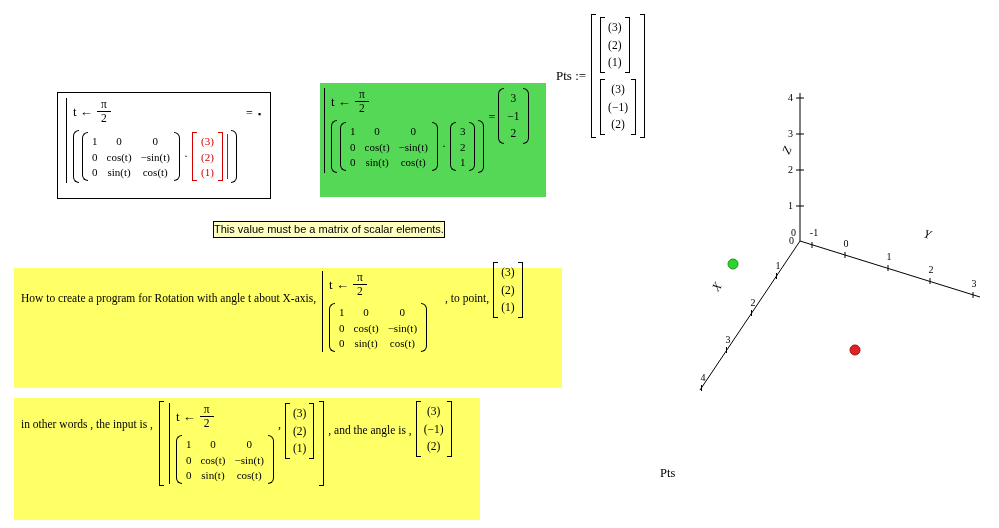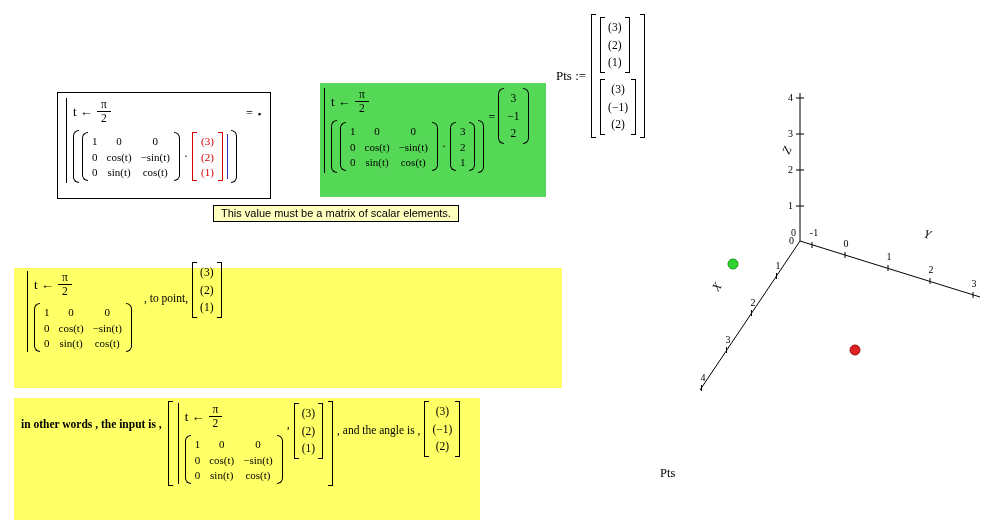--- a/index.html
+++ b/index.html
@@ -40,44 +40,44 @@
   .caret { border-left:1px solid var(--caret-blue,#3333cc); align-self:stretch;
            margin:2px 0 2px 1px; }
 
   
   .box-region { left:57px; top:92px; width:214px; height:107px;
                 border:1px solid #000; padding:5px 8px; }
   .boxeq { position:absolute; top:13px; right:9px; display:flex;
            align-items:center; gap:5px; font-size:12px; }
   .ph { font-size:9px; }
 
-  .tooltip { left:213px; top:205px; background:var(--tooltip-yellow,#ffffc0);
-             border:1px solid #000; padding:1px 7px 2px;
+  .tooltip { left:213px; top:221px; background:var(--tooltip-yellow,#ffffc0);
+             border:1px solid #000; padding:1px 0 2px;
              font:11px "Liberation Sans", sans-serif; white-space:nowrap; }
 
   .green-region { left:320px; top:83px; width:226px; height:114px;
                   background:var(--region-green,#55d855);
                   padding:5px 4px; display:flex; align-items:flex-start; }
   .green-region .eq { margin-top:22px; margin-left:4px; font-size:12px; }
   .green-region .resvec { margin-left:3px; margin-top:0; }
 
   .pts-region { left:556px; top:14px; display:flex; align-items:center;
                 gap:5px; font-size:13px; }
   .vstack { display:flex; flex-direction:column; gap:6px; padding:3px 4px; }
 
   .yellow { background:var(--region-yellow,#ffff66); display:flex;
             align-items:flex-start; padding:0 7px; width:fit-content; }
   .y1 { left:14px; top:268px; height:120px; min-width:548px; }
   .y2 { left:14px; top:398px; height:122px; min-width:466px; }
   .lead, .mid { font-size:11.5px; white-space:nowrap; }
   .y1 .lead { margin-top:24px; }
   .y1 .prog { margin-left:6px; margin-top:3px; }
-  .y1 .mid  { margin-top:24px; margin-left:12px; }
+  .y1 .mid  { margin-top:24px; margin-left:18px; }
   .y1 .vec  { margin-left:4px; margin-top:-6px; }
-  .y2 .lead { margin-top:20px;font-weight:bold; }
+  .y2 .lead { margin-top:20px; }
   .y2 .bigbrk { margin-left:6px; margin-top:3px; }
   .y2 .comma { margin-top:14px; font-size:12px; }
   .y2 .mid  { margin-top:26px; margin-left:4px; }
   .y2 .vec  { margin-left:4px; margin-top:3px; }
 
   .plot-caption { left:660px; top:466px; font-size:12.5px; }
   svg text { font-family:"Liberation Serif", serif; }
 </style>
 </head>
 <body>
@@ -215,20 +215,21 @@
             <span>(2)</span>
           </span>
           <span class="fence br"></span>
         </span>
     </span>
     <span class="fence br"></span>
   </span>
 </div>
 
 <div class="abs yellow y1">
+  <span class="lead">How to create a program for Rotation with angle t about X-axis,</span>
   <div class="program prog">
     <span class="pbar"></span>
     <div class="pbody">
       <div class="assign">
         <span>t ←</span>
         <span class="frac">
           <span class="num">π</span>
           <span class="den">2</span>
         </span>
       </div>

